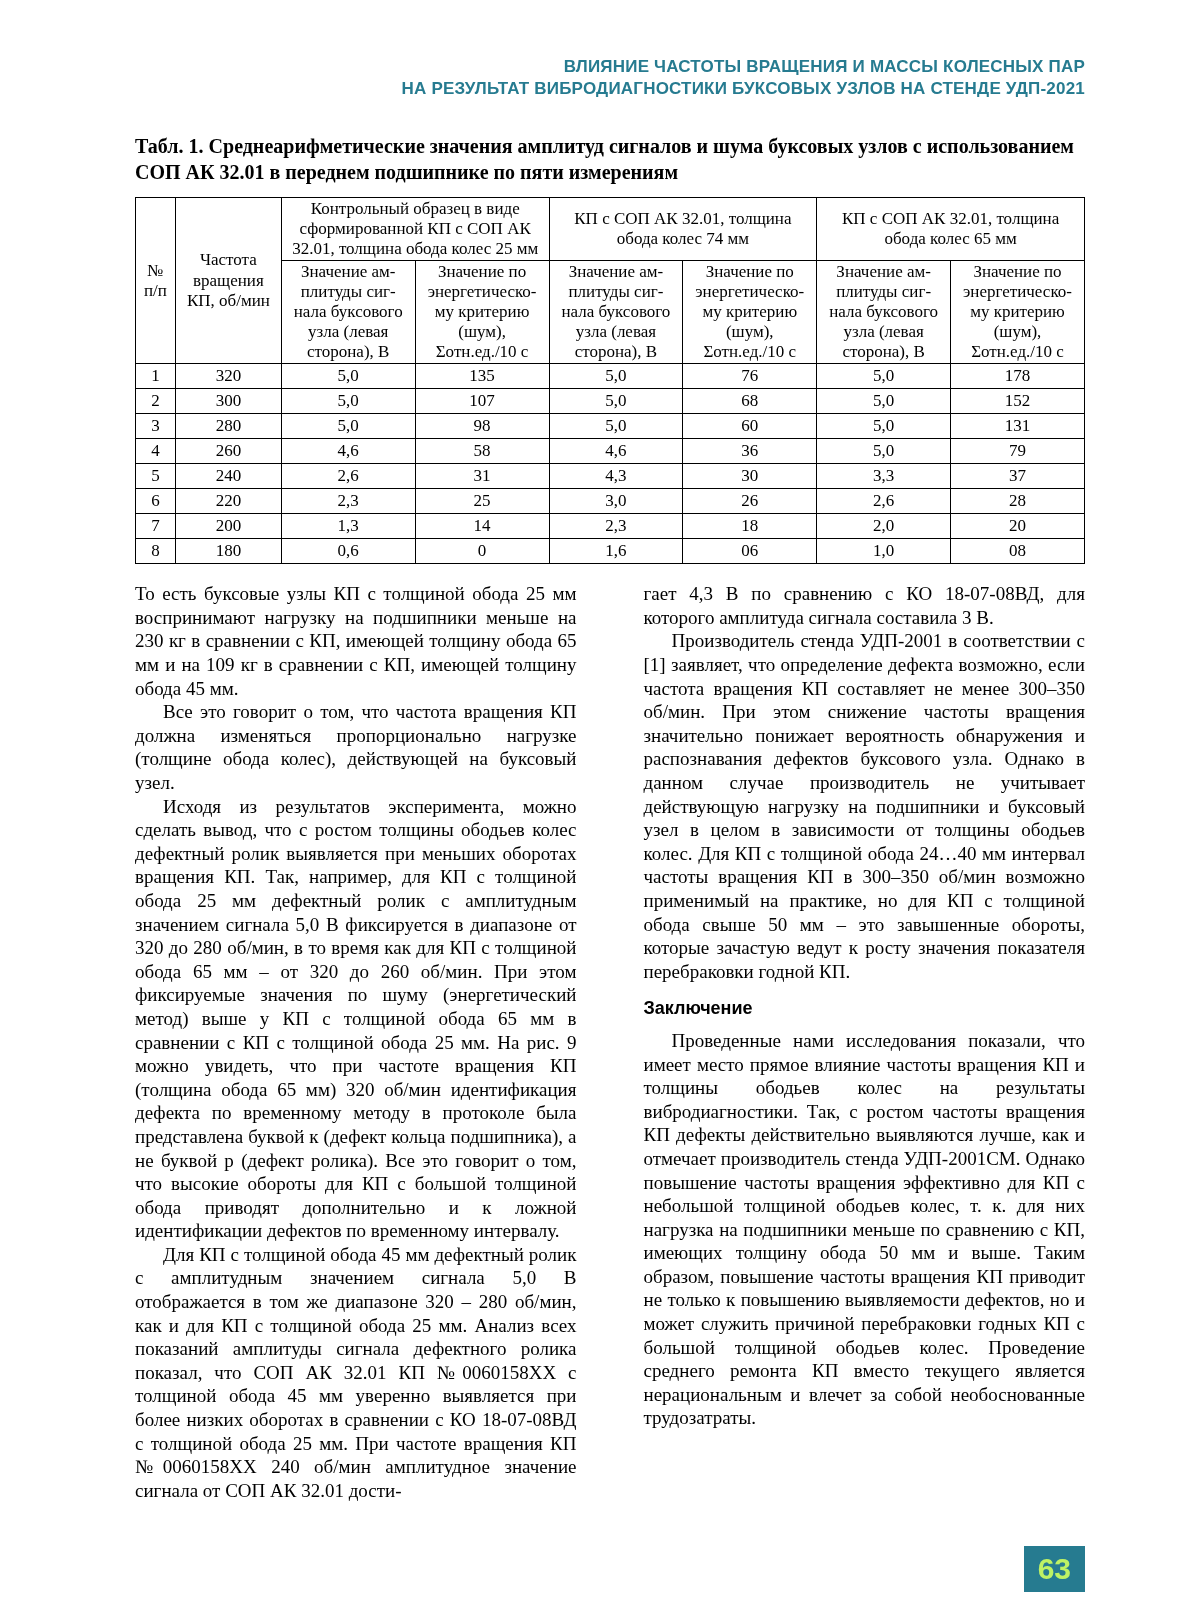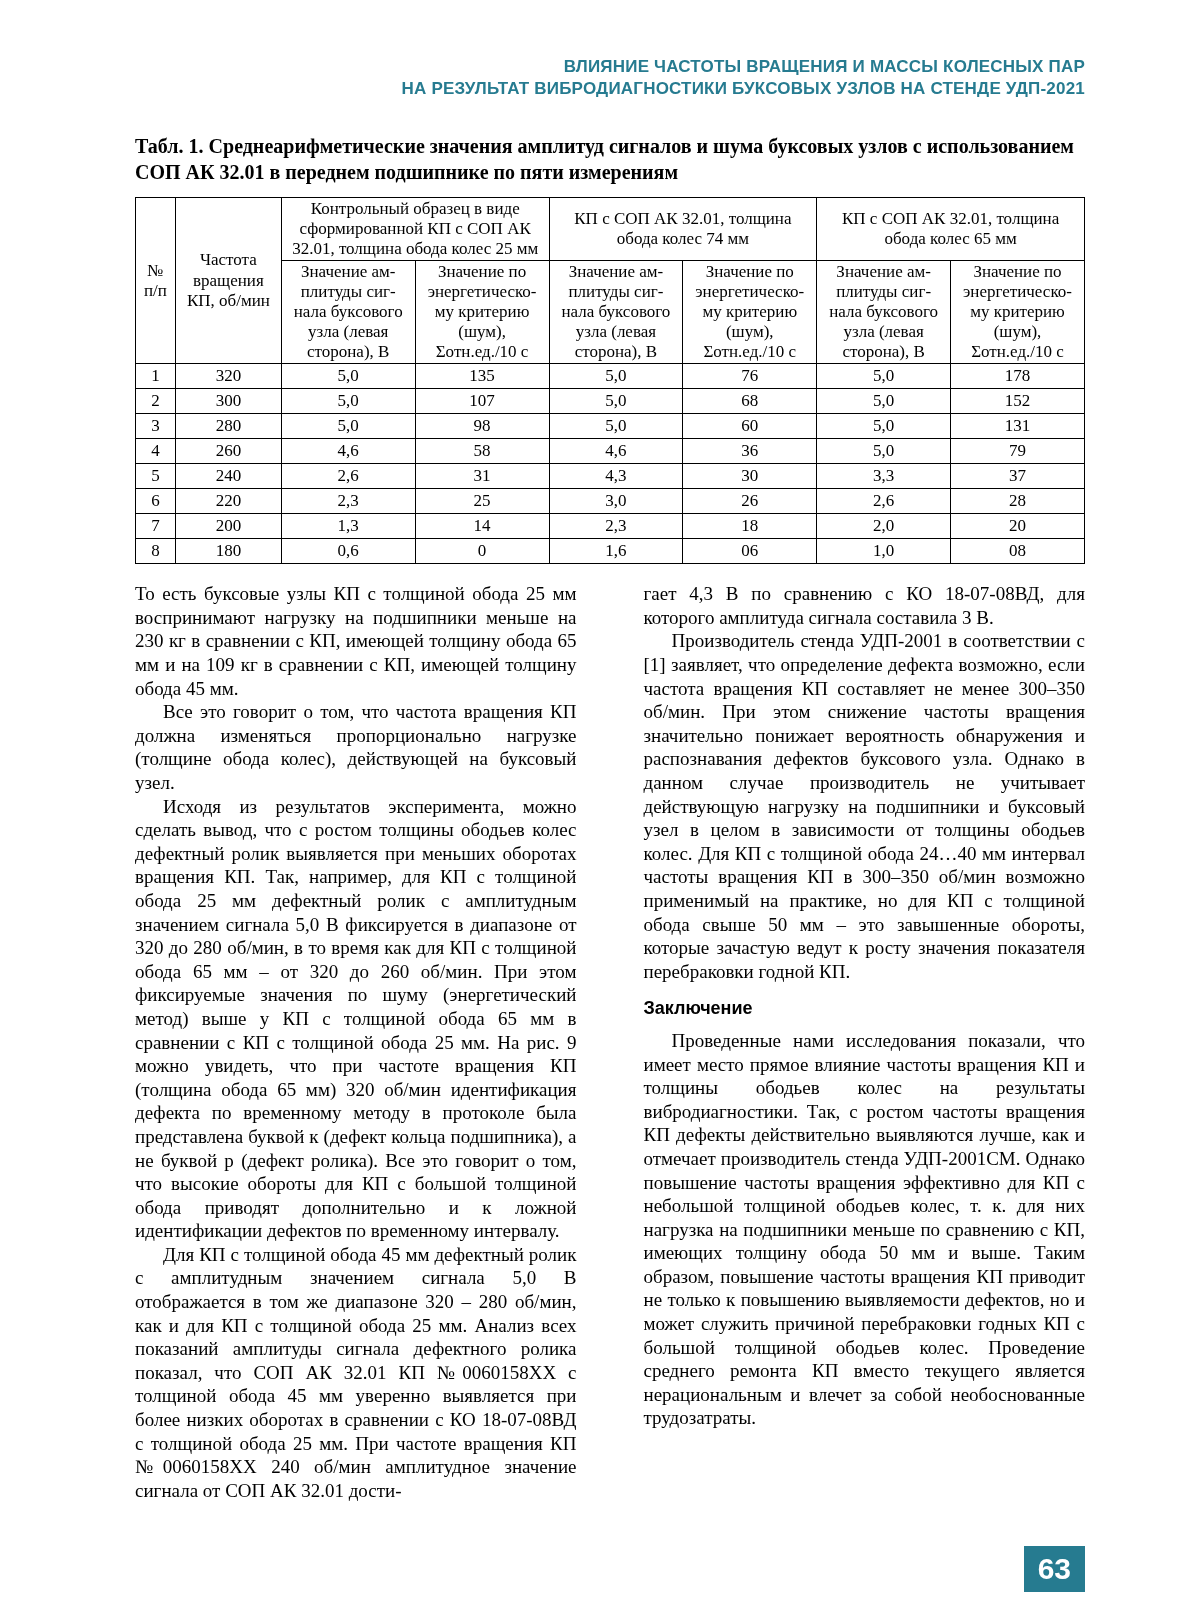--- a/index.html
+++ b/index.html
@@ -71,21 +71,21 @@
     margin:14px 0 8px 0;
     text-indent:0;
     text-align:left;
   }
   
   .page-number{
     position:absolute;
     right:115px;
     bottom:26px;
     background:#267b90;
-    color:#ffffff;
+    color:#bef264;
     font-family:"Liberation Sans", sans-serif;
     font-weight:bold;
     font-size:30px;
     line-height:1;
     padding:8px 14px;
   }
 </style>
 </head>
 <body>
 

